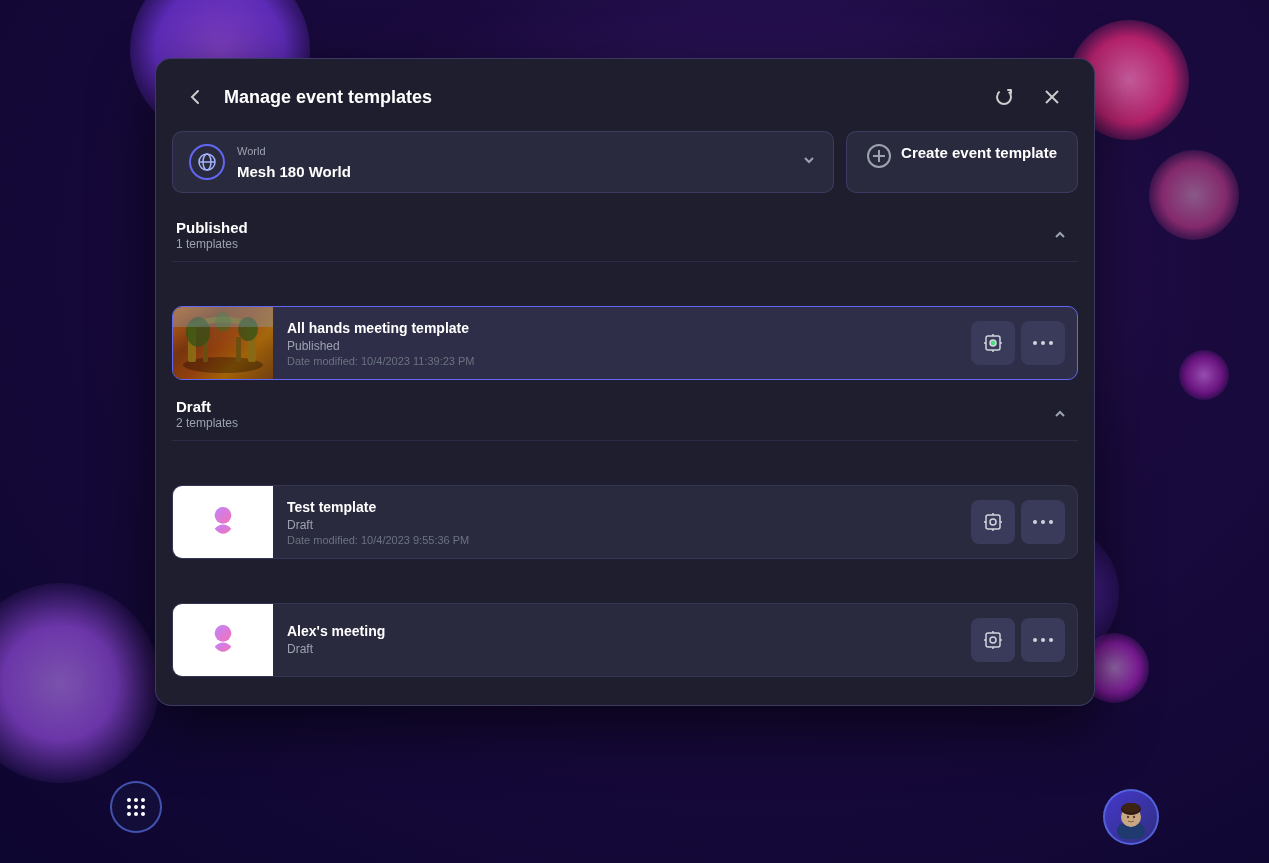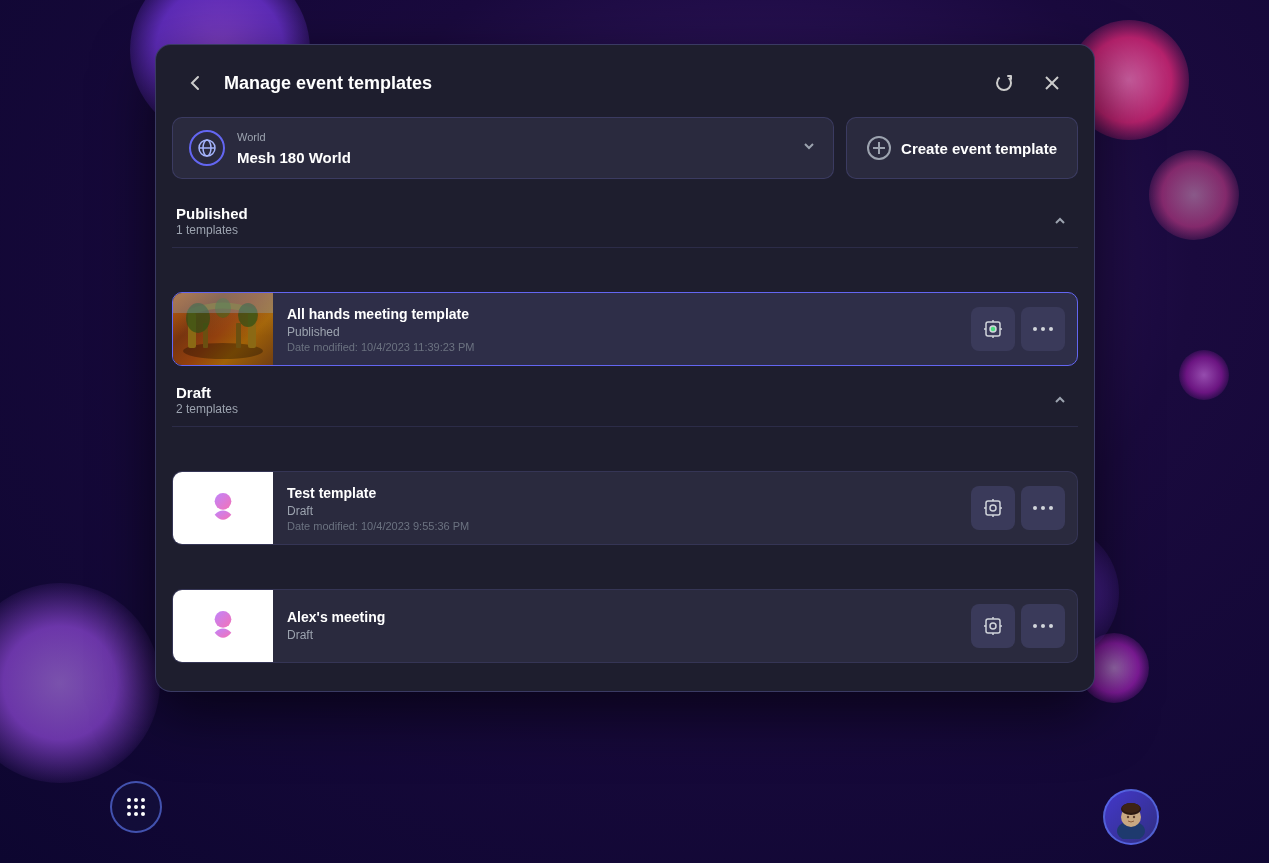--- a/index.html
+++ b/index.html
@@ -77,21 +77,21 @@
       border: 2px solid rgba(100, 130, 255, 0.6);
       display: flex; align-items: center; justify-content: center;
       cursor: pointer;
       background: rgba(20, 15, 60, 0.7);
     }
     .bottom-icon-left { left: 110px; }
 
     
     .modal {
       position: absolute;
-      top: 44px; left: 155px;
+      top: 58px; left: 155px;
       width: 940px;
       background: #1e1e2e;
       border-radius: 16px;
       border: 1px solid rgba(100, 100, 180, 0.4);
       padding: 0;
       box-shadow: 0 20px 60px rgba(0,0,0,0.6);
       overflow: hidden;
     }
 
     .modal-header {
@@ -177,21 +177,20 @@
     .chevron-down {
       color: #9ca3af;
       font-size: 16px;
     }
 
     .create-btn {
       background: #2a2a3e;
       border-radius: 10px;
       padding: 12px 20px;
       display: flex;
-      align-items: center;
       gap: 10px;
       cursor: pointer;
       border: 1px solid rgba(100,100,180,0.3);
       white-space: nowrap;
       min-width: 220px;
     }
     .create-btn-label {
       font-size: 15px;
       font-weight: 600;
       color: #ffffff;

